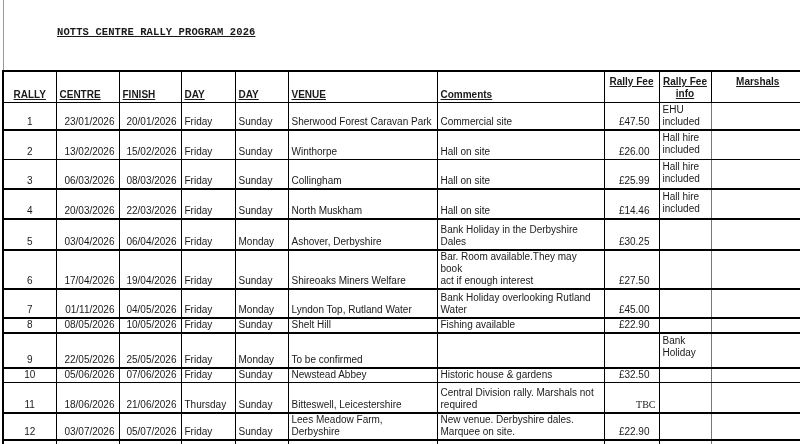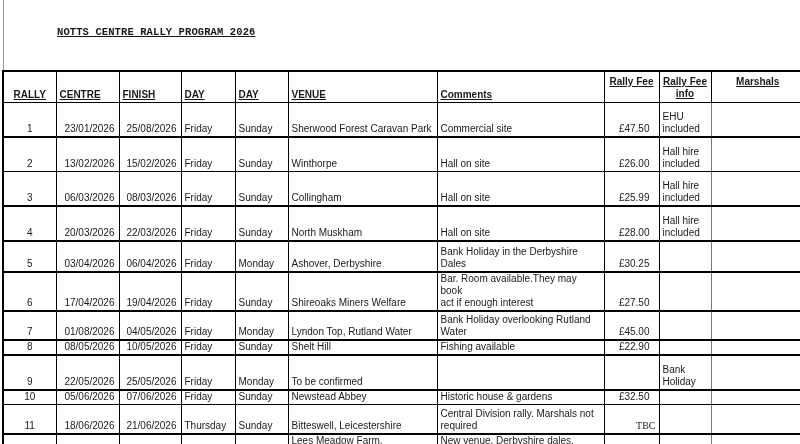--- a/index.html
+++ b/index.html
@@ -50,21 +50,21 @@
     font-weight: bold;
     text-decoration: underline;
     text-align: left;
   }
   th.center { text-align: center; }
   th.top { vertical-align: top; padding-top: 4px; margin-left: 12px; }
   td.c-num  { text-align: center; }
   td.c-date { text-align: right; padding-right: 4px; }
   td.c-fee  { text-align: right; padding-right: 9px; }
   td.c-fee.tbc { text-align: right; padding-right: 3px; font-family: Liberation Serif, serif; }
-  td.c-info { vertical-align: top; padding-top: 8px; border-right-color: #777; }
+  td.c-info { vertical-align: top; padding-top: 1px; border-right-color: #777; }
   td.c-marshals { border-left-color: #777; }
   tr.thick td { border-bottom-width: 2px; }
 </style>
 </head>
 <body>
 
 <div class="sheet">
   <div class="page-line"></div>
   <div class="title">NOTTS CENTRE RALLY PROGRAM 2026</div>
 
@@ -93,21 +93,21 @@
         <th class="center top">Rally Fee</th>
         <th class="center top">Rally Fee
 info</th>
         <th class="center top">Marshals</th>
       </tr>
     </thead>
     <tbody id="table-body">
     <tr class="thick" style="height: 28px;">
       <td class="c-num">1</td>
       <td class="c-date">23/01/2026</td>
-      <td class="c-date">25/08/2026</td>
+      <td class="c-date">20/01/2026</td>
       <td class="c-day">Friday</td>
       <td class="c-day">Sunday</td>
       <td class="c-venue">Sherwood Forest Caravan Park</td>
       <td class="c-comments">Commercial site</td>
       <td class="c-fee">£47.50</td>
       <td class="c-info">EHU
 included</td>
       <td class="c-marshals"></td>
     </tr>
 
@@ -140,21 +140,21 @@
     </tr>
 
     <tr class="thick" style="height: 30px;">
       <td class="c-num">4</td>
       <td class="c-date">20/03/2026</td>
       <td class="c-date">22/03/2026</td>
       <td class="c-day">Friday</td>
       <td class="c-day">Sunday</td>
       <td class="c-venue">North Muskham</td>
       <td class="c-comments">Hall on site</td>
-      <td class="c-fee">£28.00</td>
+      <td class="c-fee">£14.46</td>
       <td class="c-info">Hall hire
 included</td>
       <td class="c-marshals"></td>
     </tr>
 
     <tr class="thick" style="height: 31px;">
       <td class="c-num">5</td>
       <td class="c-date">03/04/2026</td>
       <td class="c-date">06/04/2026</td>
       <td class="c-day">Friday</td>
@@ -176,21 +176,21 @@
       <td class="c-venue">Shireoaks Miners Welfare</td>
       <td class="c-comments">Bar. Room available.They may book
 act if enough interest</td>
       <td class="c-fee">£27.50</td>
       <td class="c-info"></td>
       <td class="c-marshals"></td>
     </tr>
 
     <tr class="thick" style="height: 29px;">
       <td class="c-num">7</td>
-      <td class="c-date">01/08/2026</td>
+      <td class="c-date">01/11/2026</td>
       <td class="c-date">04/05/2026</td>
       <td class="c-day">Friday</td>
       <td class="c-day">Monday</td>
       <td class="c-venue">Lyndon Top, Rutland Water</td>
       <td class="c-comments">Bank Holiday overlooking Rutland
 Water</td>
       <td class="c-fee">£45.00</td>
       <td class="c-info"></td>
       <td class="c-marshals"></td>
     </tr>

